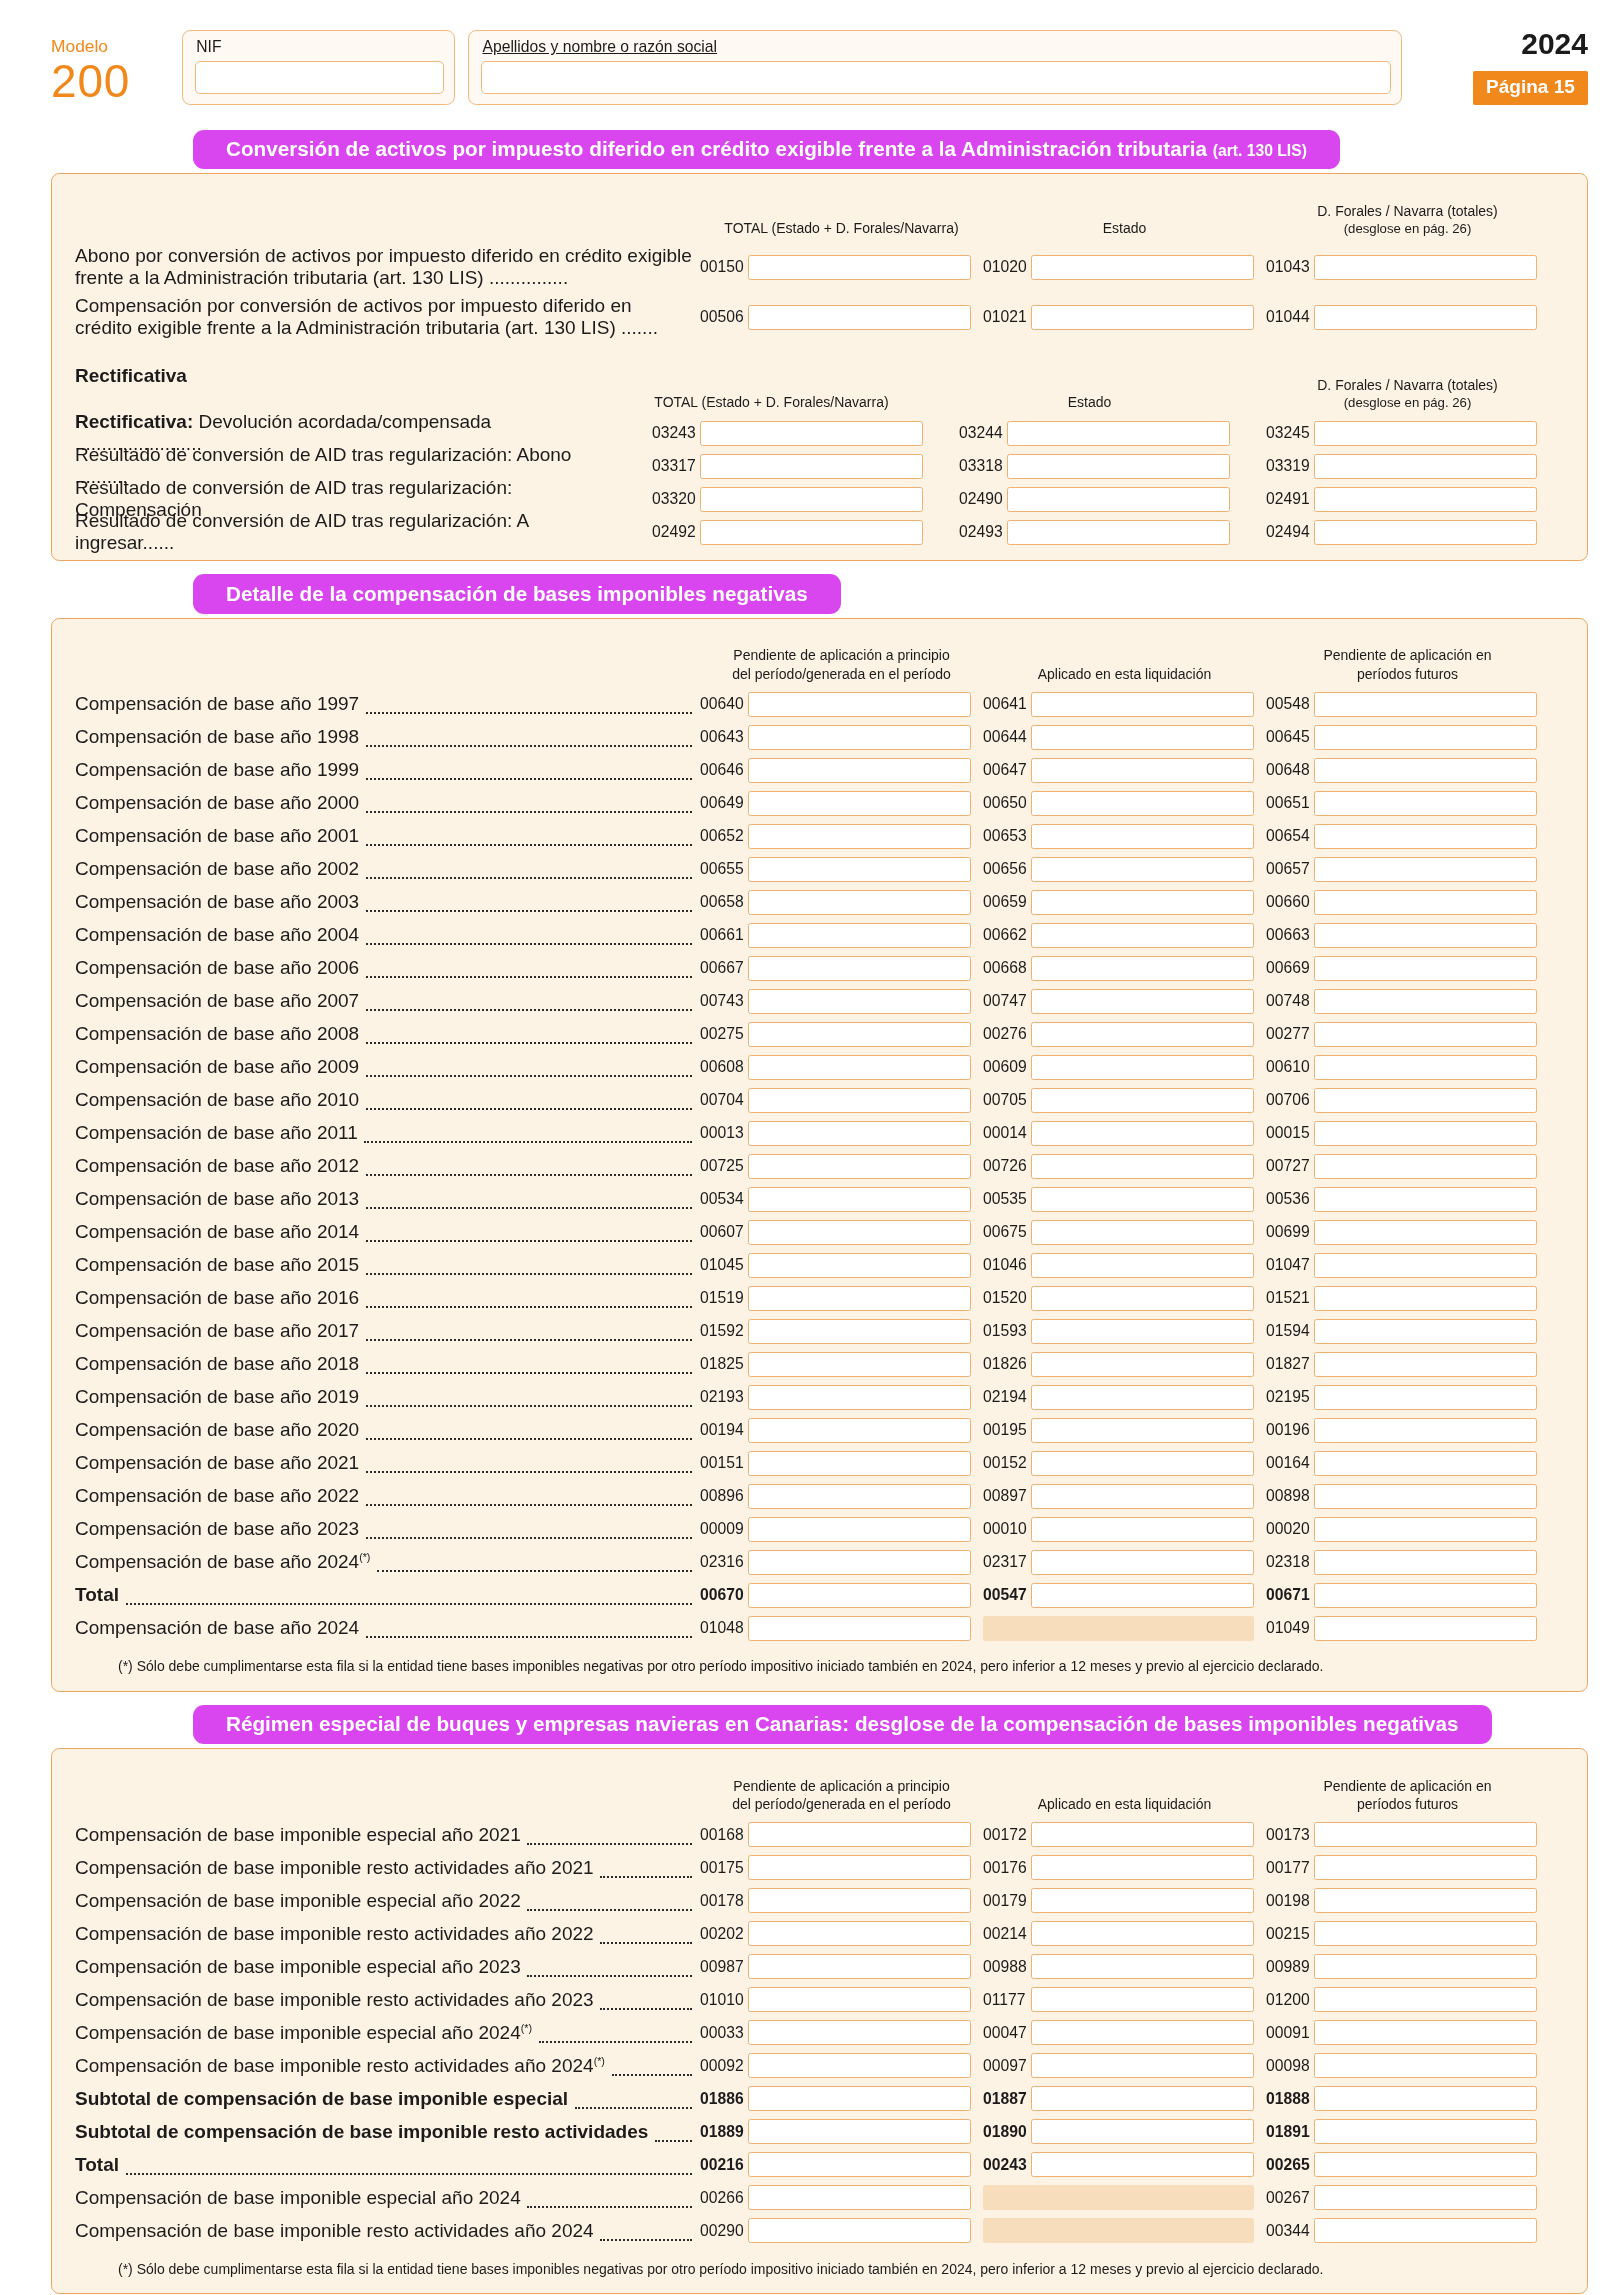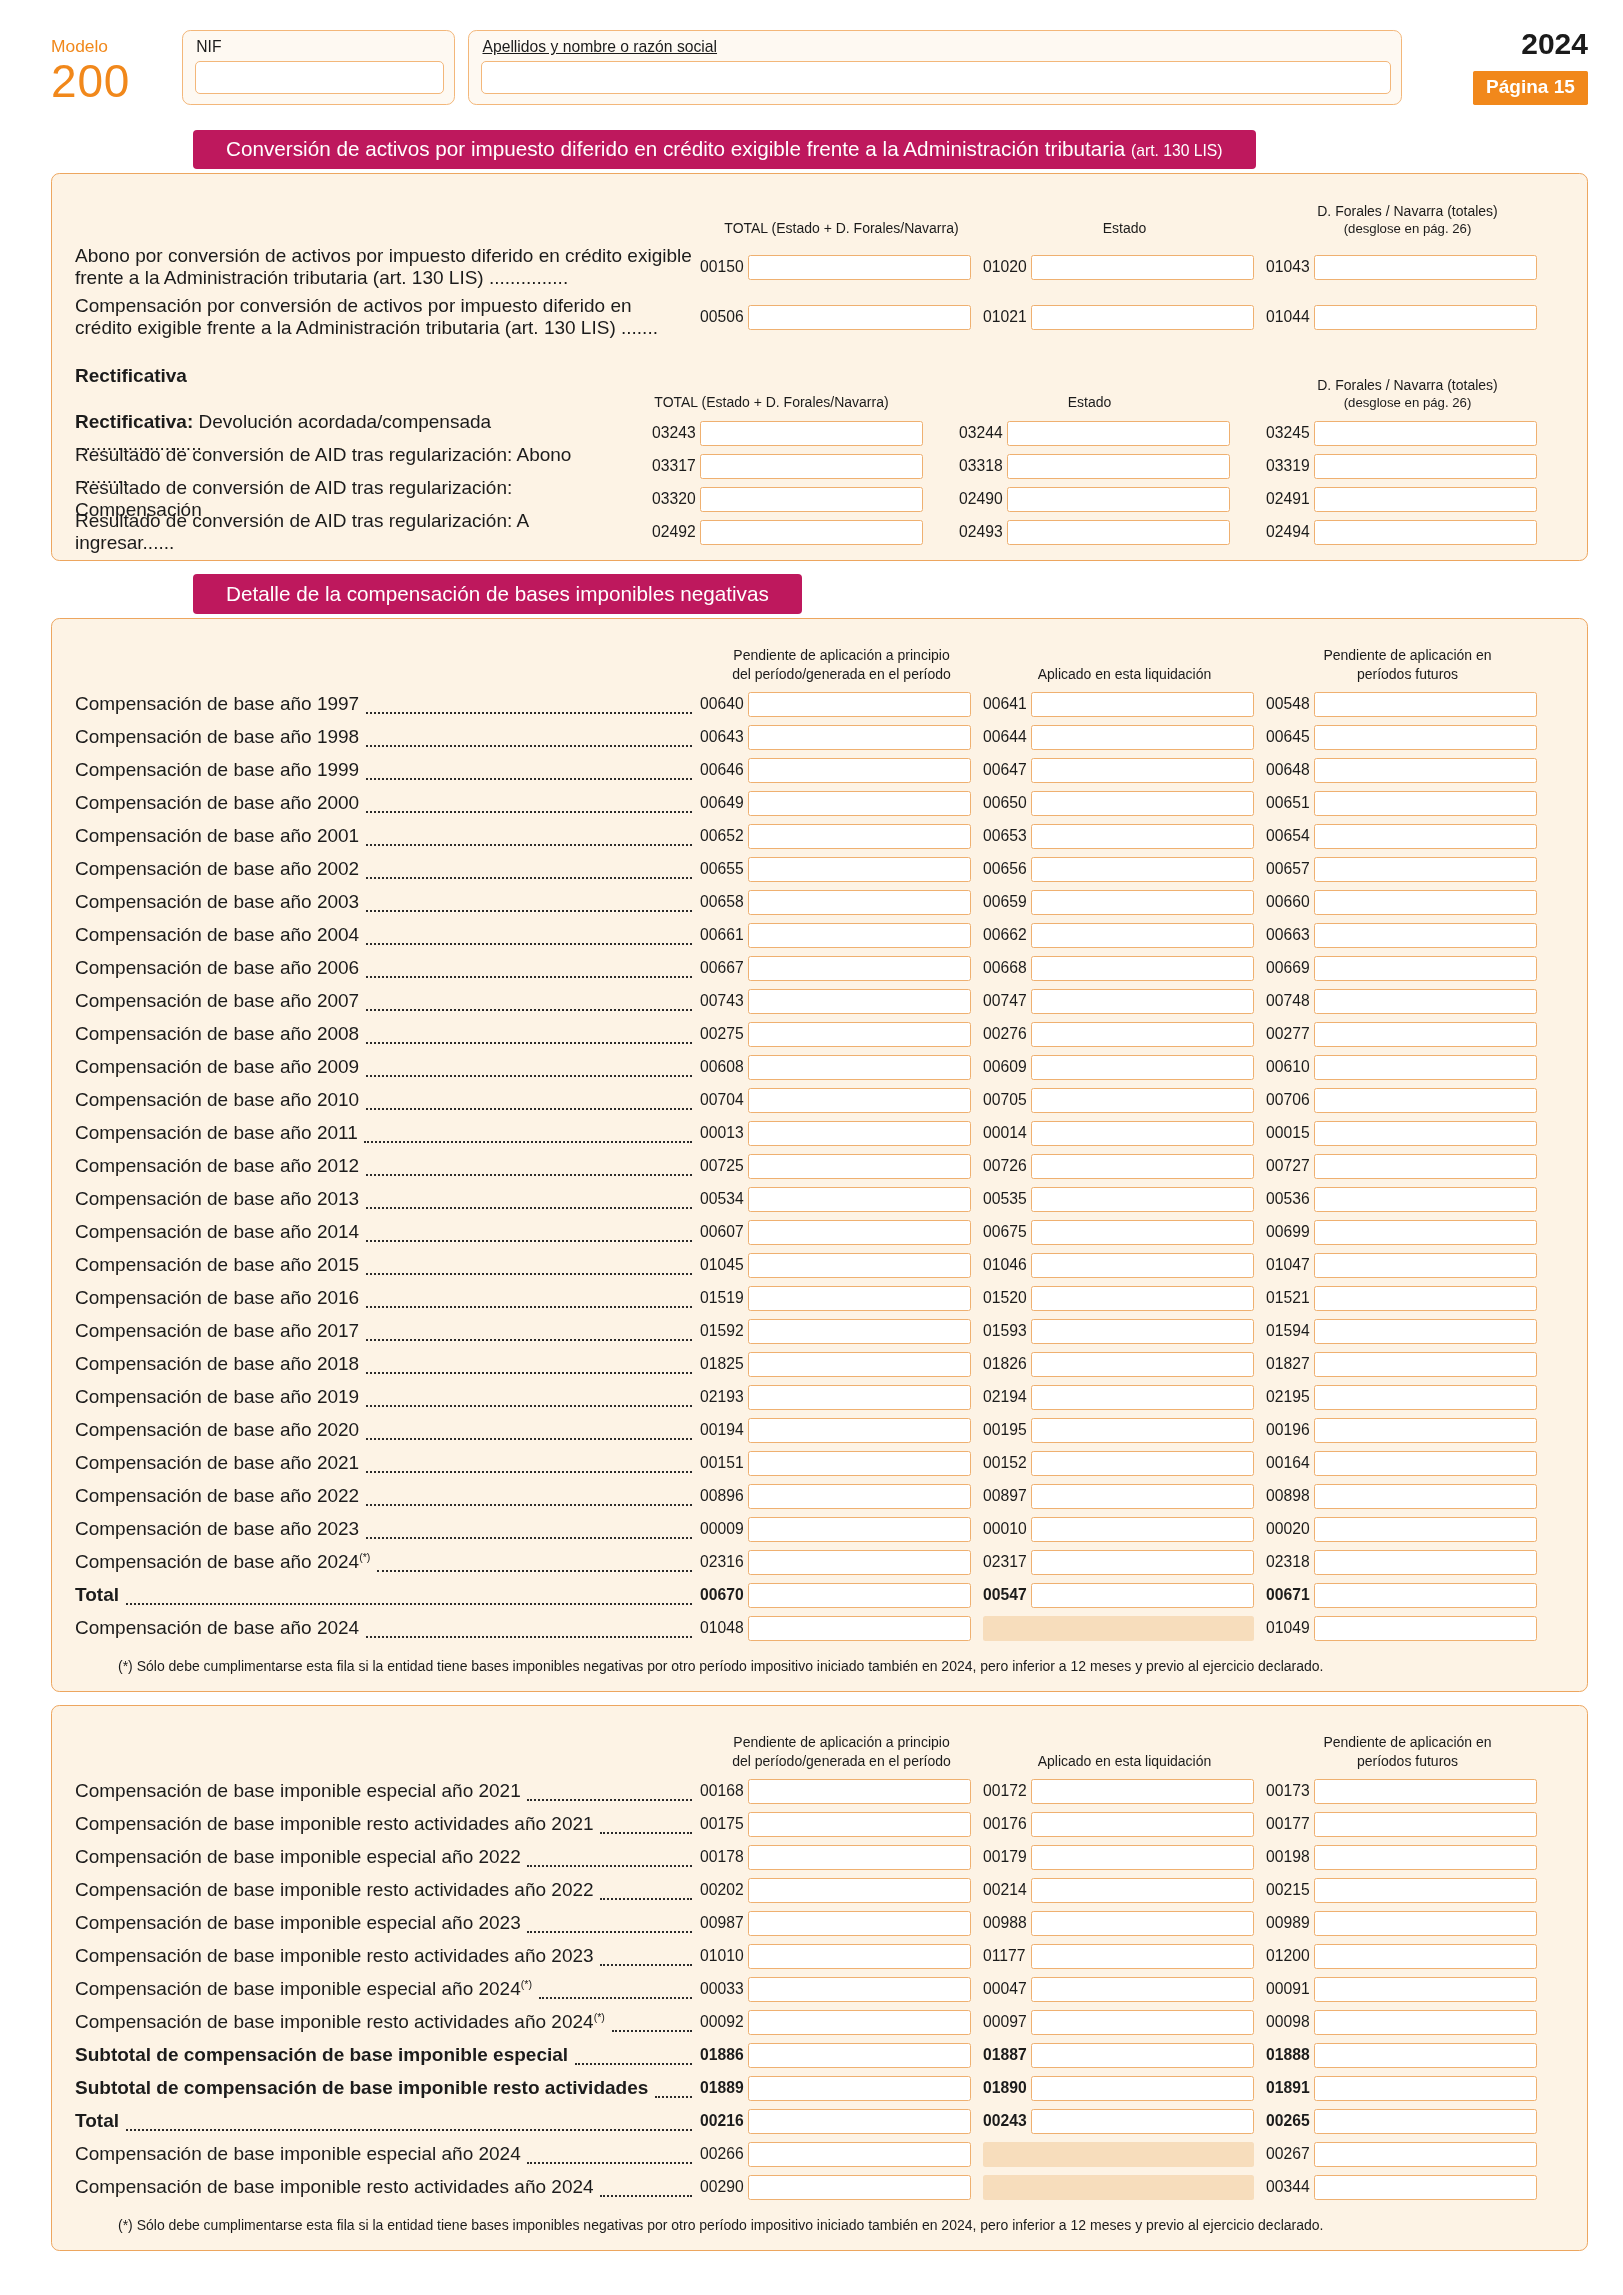--- a/index.html
+++ b/index.html
@@ -25,23 +25,23 @@
   .yearpage { width: 165px; margin-left: 21.5px; text-align: right; padding-top: 1.7px; }
   .year { font-size: 30px; font-weight: bold; }
   .pagebadge { display: inline-block; background: #F1881B; color: #fff; font-weight: bold; font-size: 19px; padding: 5.8px 13.2px 6.6px; border-radius: 1.7px; margin-top: 10px; }
 
   
   .sec { margin: 13.2px 35px 0 51px; }
   .sec.first { margin-top: 21.5px; }
   .sectitle {
     width: max-content; max-width: 100%;
     margin-left: 142px; margin-bottom: 4.1px;
-    background: #be185d; color: #fff;
-    padding: 7.4px 33px 8.3px; border-radius: 4px;
-    font-weight: normal; font-size: 20.7px; line-height: 1.15;
+    background: #d946ef; color: #fff;
+    padding: 7.4px 33px 8.3px; border-radius: 11px;
+    font-weight: bold; font-size: 20.7px; line-height: 1.15;
   }
   .sectitle .tsuf { font-size: 15.7px; }
   .secbox {
     border: 1.7px solid #EDA65F; background: #FDF3E5;
     border-radius: 8.3px;
     padding: 5px 38px 11.6px 23px;
   }
 
   
   .hdrrow { display: flex; align-items: flex-end; padding: 6.6px 0 3.3px; }
@@ -711,20 +711,23 @@
             <span class="box"></span>
           </span>
         </div>
       </div>
 
     <div class="footnote">(*)  Sólo debe cumplimentarse esta fila si la entidad tiene bases imponibles negativas por otro período impositivo iniciado también en 2024, pero inferior a 12 meses y previo al ejercicio declarado.</div>
   </div>
 </section>
 
 <section class="sec">
+  <div class="sectitle">
+    <span class="t">Régimen especial de buques y empresas navieras en Canarias: desglose de la compensación de bases imponibles negativas</span>
+  </div>
   <div class="secbox">
 
     <div class="hdrrow binhdr">
       <span class="hdr-label-slot"></span>
       <span class="colhead">
         <span class="l">Pendiente de aplicación a principio</span>
         <span class="l">del período/generada en el período</span>
       </span>
       <span class="colhead">
         <span class="l">Aplicado en esta liquidación</span>

